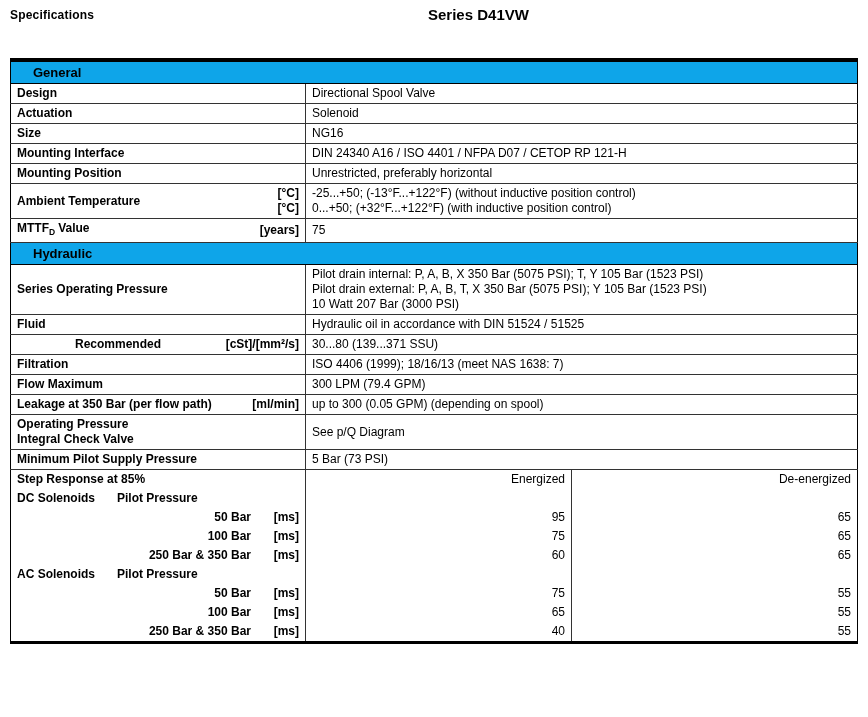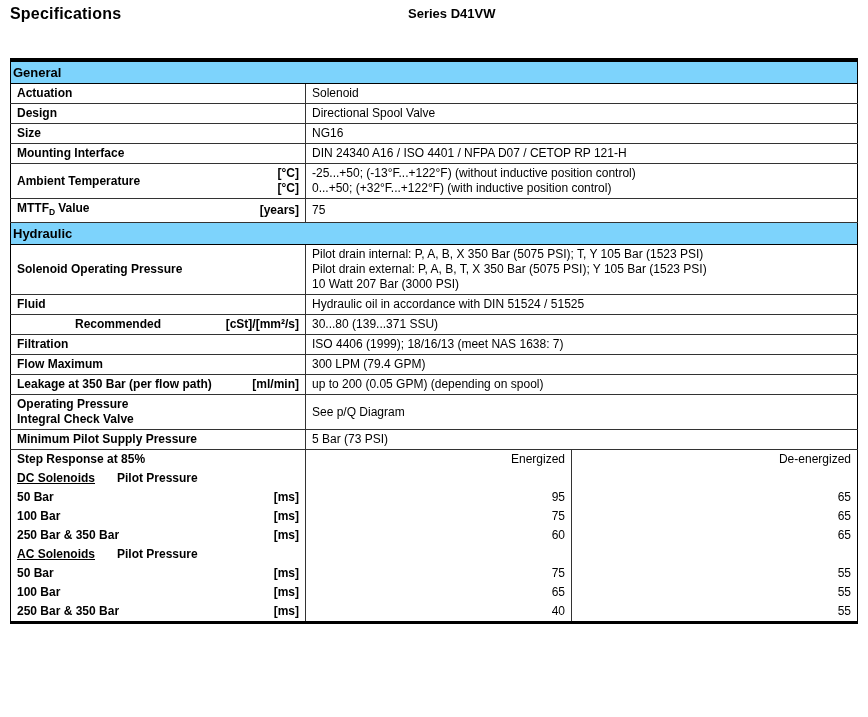--- a/index.html
+++ b/index.html
@@ -3,50 +3,50 @@
 <meta charset="utf-8">
 <style>
   html, body { margin: 0; padding: 0; }
   body {
     width: 868px; height: 717px; overflow: hidden;
     background: #ffffff; color: #000;
     font-family: "Liberation Sans", sans-serif;
   }
   .page { padding: 5px 10px 0 10px; position: relative; }
   .titlebar { position: relative; height: 26px; }
-  .title-left { font-size: 16px; font-weight: bold; letter-spacing: .2px; }
-  .title-center { position: absolute; top: 1px; left: 398px; font-size: 13px; font-weight: bold; }
+  .title-left { font-size: 12px; font-weight: bold; letter-spacing: .2px; }
+  .title-center { position: absolute; top: 1px; left: 418px; font-size: 15px; font-weight: bold; }
 
   table.spec {
     border-collapse: collapse; table-layout: fixed; width: 848px;
     margin-top: 27px;
     border-left: 1px solid #000; border-right: 1px solid #000;
     border-top: 4px solid #000; border-bottom: 3px solid #000;
   }
   col.c1 { width: 295px; }
   col.c2 { width: 266px; }
   td {
     font-size: 12px; line-height: 15px; padding: 2px 6px;
     vertical-align: middle; border-bottom: 1px solid #333;
     overflow: hidden; white-space: nowrap;
   }
   tr.sec td {
-    background: #7dd3fc; font-weight: bold; font-size: 13px;
+    background: #0ea5e9; font-weight: bold; font-size: 13px;
     border-top: 1px solid #000; border-bottom: 1px solid #000;
-    padding: 3px 2px;
+    padding: 3px 22px;
   }
   td.label { font-weight: bold; }
   td.value { border-left: 1px solid #333; }
   .lu { display: flex; justify-content: space-between; align-items: center; }
   .unitstack { display: flex; flex-direction: column; align-items: flex-end; }
   td.nb { border-bottom: none; }
   .center { text-align: right; }
   .indent { padding-left: 58px; text-align: center; }
-  .sol { display: inline-block; width: 100px; text-decoration: underline; }
-  .pr { display: flex; justify-content: space-between; align-items: center; }
+  .sol { display: inline-block; width: 100px; }
+  .pr { display: flex; justify-content: flex-end; align-items: center; }
   .pr .bar { text-align: right; }
   .pr .unit { display: inline-block; width: 48px; text-align: right; }
   sub { font-size: 8.5px; }
   .gap-l { margin-left: 3px; }
 </style>
 </head>
 <body>
 
 <div class="page">
   <div class="titlebar">
@@ -59,34 +59,38 @@
         <col class="c1">
         <col class="c2">
         <col>
       </colgroup>
     <tbody>
 
       <tr class="sec">
         <td colspan="3">General</td>
       </tr>
       <tr>
+        <td class="label">Design</td>
+        <td class="value" colspan="2">Directional Spool Valve</td>
+      </tr>
+      <tr>
         <td class="label">Actuation</td>
         <td class="value" colspan="2">Solenoid</td>
       </tr>
       <tr>
-        <td class="label">Design</td>
-        <td class="value" colspan="2">Directional Spool Valve</td>
-      </tr>
-      <tr>
         <td class="label">Size</td>
         <td class="value" colspan="2">NG16</td>
       </tr>
       <tr>
         <td class="label">Mounting Interface</td>
         <td class="value" colspan="2">DIN 24340 A16 / ISO 4401 / NFPA D07 / CETOP RP 121-H</td>
+      </tr>
+      <tr>
+        <td class="label">Mounting Position</td>
+        <td class="value" colspan="2">Unrestricted, preferably horizontal</td>
       </tr>
       <tr>
         <td class="label">
           <div class="lu">
             <span>Ambient Temperature</span>
             <span class="unitstack">
               <span>[°C]</span>
               <span>[°C]</span>
             </span>
           </div>
@@ -103,21 +107,21 @@
             <span>[years]</span>
           </div>
         </td>
         <td class="value" colspan="2">75</td>
       </tr>
 
       <tr class="sec">
         <td colspan="3">Hydraulic</td>
       </tr>
       <tr>
-        <td class="label">Solenoid Operating Pressure</td>
+        <td class="label">Series Operating Pressure</td>
         <td class="value" colspan="2">
           <div>Pilot drain internal: P, A, B, X 350 Bar (5075 PSI); T, Y 105 Bar (1523 PSI)</div>
           <div>Pilot drain external: P, A, B, T, X 350 Bar (5075 PSI); Y 105 Bar (1523 PSI)</div>
           <div>10 Watt 207 Bar (3000 PSI)</div>
         </td>
       </tr>
       <tr>
         <td class="label">Fluid</td>
         <td class="value" colspan="2">Hydraulic oil in accordance with DIN 51524 / 51525</td>
       </tr>
@@ -138,21 +142,21 @@
         <td class="label">Flow Maximum</td>
         <td class="value" colspan="2">300 LPM (79.4 GPM)</td>
       </tr>
       <tr>
         <td class="label">
           <div class="lu">
             <span>Leakage at 350 Bar (per flow path)</span>
             <span>[ml/min]</span>
           </div>
         </td>
-        <td class="value" colspan="2">up to 200 (0.05 GPM) (depending on spool)</td>
+        <td class="value" colspan="2">up to 300 (0.05 GPM) (depending on spool)</td>
       </tr>
       <tr>
         <td class="label">
           <div>Operating Pressure</div>
           <div>Integral Check Valve</div>
         </td>
         <td class="value" colspan="2">See p/Q Diagram</td>
       </tr>
       <tr>
         <td class="label">Minimum Pilot Supply Pressure</td>

